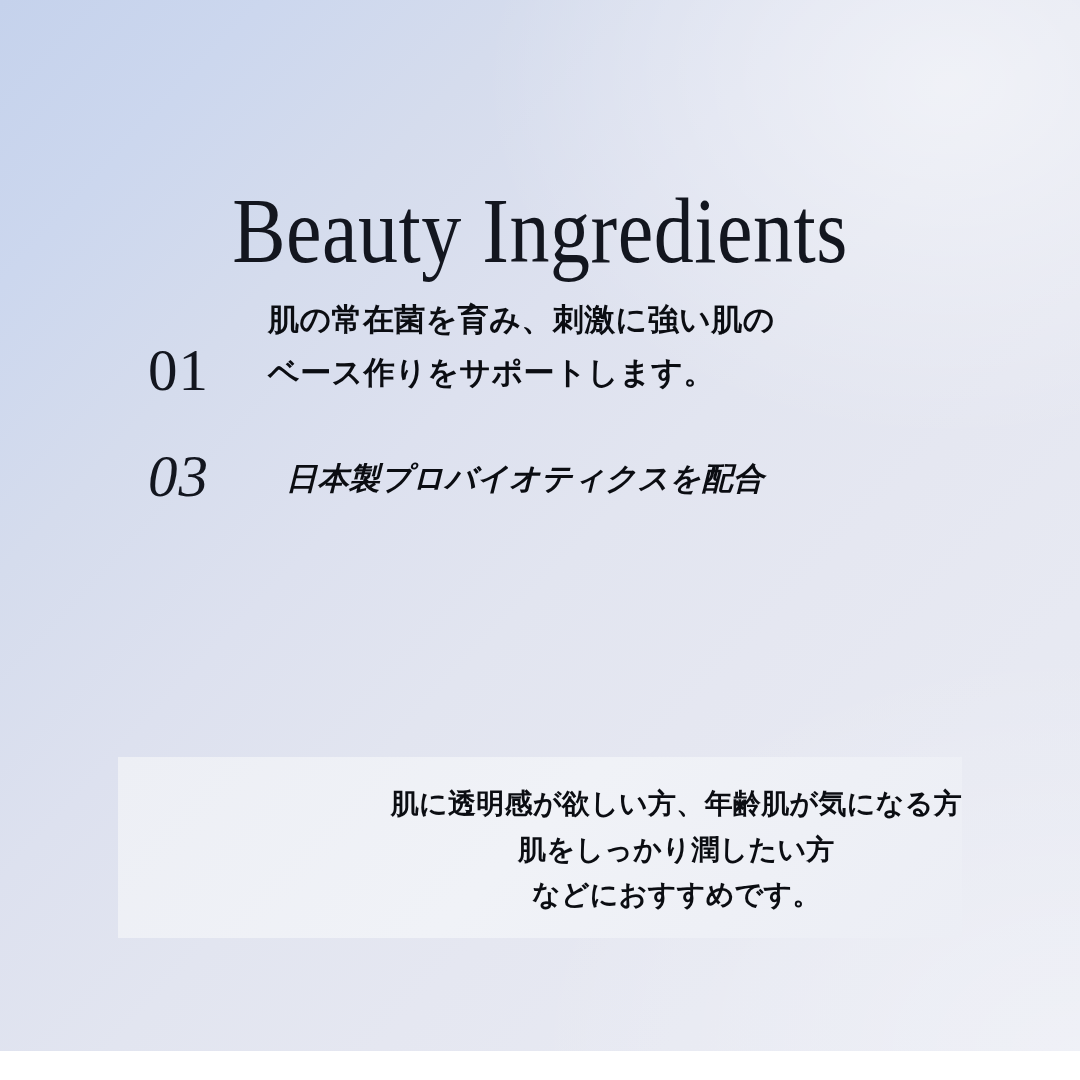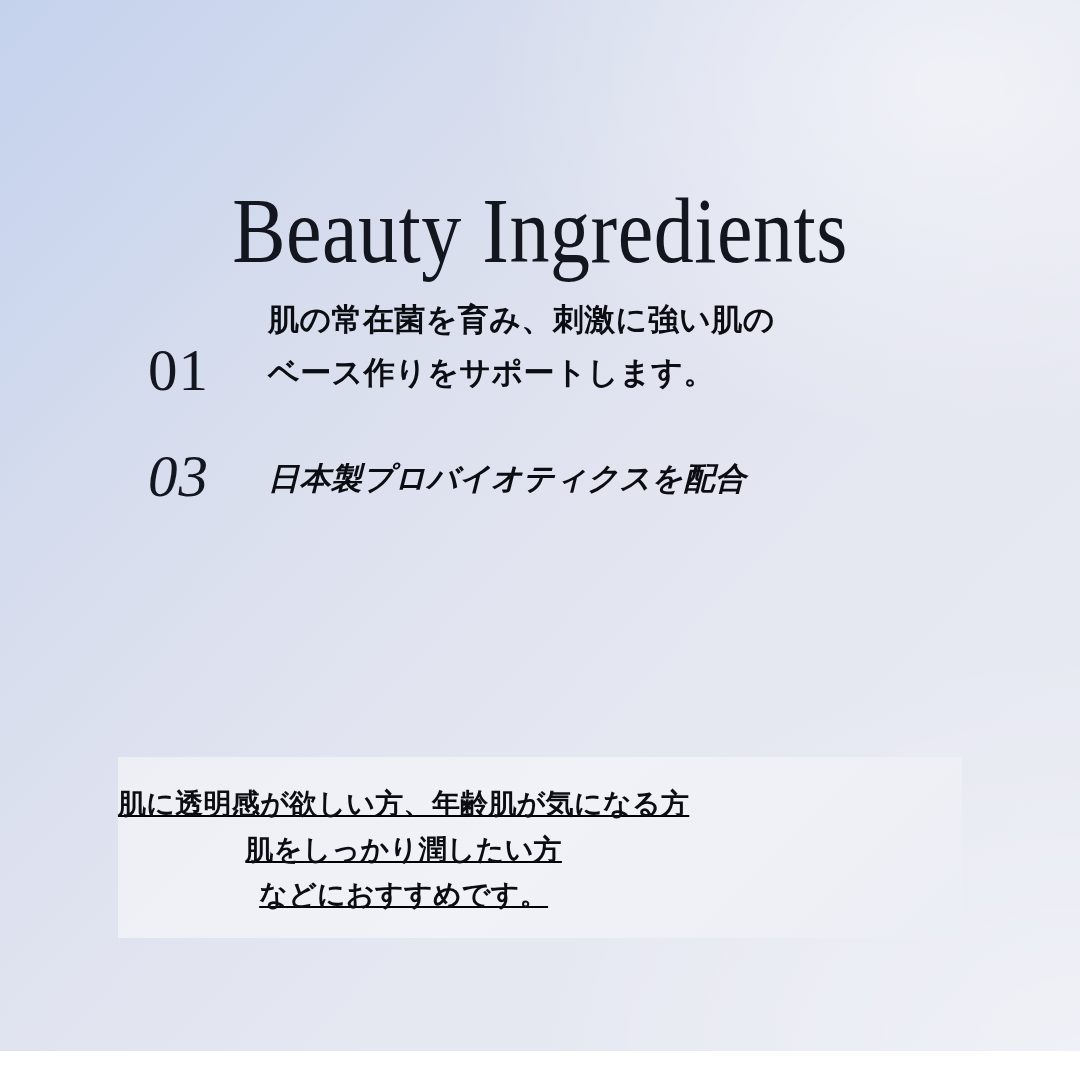--- a/index.html
+++ b/index.html
@@ -98,35 +98,34 @@
     letter-spacing: 0.4px;
     white-space: pre-line;
   }
 
   
   .item-01 .item-number { padding-top: 18px; }
   .item-02 { margin-top: 8px; }
   .item-02 .item-number { padding-top: 18px; }
   .item-03 { margin-top: 17px; font-style: italic; }
   .item-03 .item-number { padding-top: 4px; }
-  .item-03 .item-text { padding-top: 6px; }
+  .item-03 .item-text { padding-top: 6px; margin-left: 18px; }
 
   
   .footer-panel {
     position: absolute;
     left: 118px;
     top: 757px;
     width: 844px;
     height: 181px;
     background: linear-gradient(135deg, #edeff5 0%, #f0f2f7 48%, #eceef5 100%);
     display: flex;
     align-items: center;
-    justify-content: flex-start;
+    justify-content: flex-end;
     z-index: 2;
-    text-decoration: underline;
   }
 
   .footer-text {
     font-family: "DejaVu Sans", "Liberation Sans", sans-serif;
     font-weight: 700;
     font-size: 28px;
     line-height: 1.62;
     color: #0b0d12;
     text-align: center;
     letter-spacing: 0.3px;

